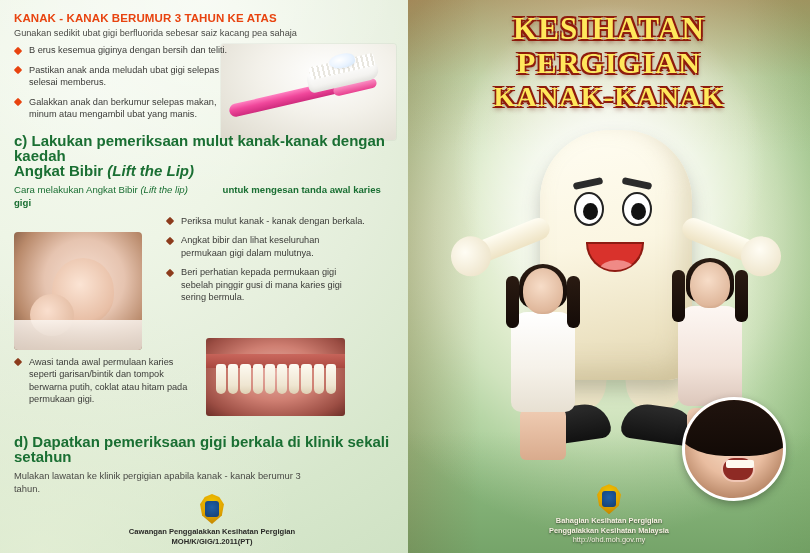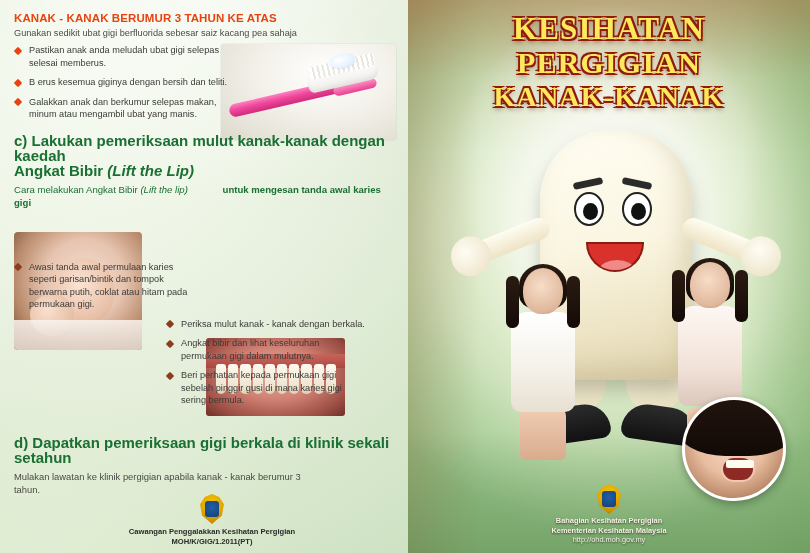--- a/index.html
+++ b/index.html
@@ -480,60 +480,60 @@
     </div>
 
     <div class="left-content">
 
       <div class="sec-title">KANAK - KANAK BERUMUR 3 TAHUN KE ATAS</div>
       <div class="sec-sub">Gunakan sedikit ubat gigi berfluorida sebesar saiz kacang pea sahaja</div>
 
       <ul class="bullets">
         <li>
           <span class="dia"></span>
-          <span>Pastikan anak anda meludah ubat gigi selepas selesai memberus.</span>
+          <span>B erus kesemua giginya dengan bersih dan teliti.</span>
         </li>
         <li>
           <span class="dia"></span>
-          <span>B erus kesemua giginya dengan bersih dan teliti.</span>
+          <span>Pastikan anak anda meludah ubat gigi selepas selesai memberus.</span>
         </li>
         <li>
           <span class="dia"></span>
           <span>Galakkan anak dan berkumur  selepas makan, minum  atau  mengambil ubat yang manis.</span>
         </li>
       </ul>
 
       <div class="head-c" style="margin-top:12px;">
         <span>c) Lakukan pemeriksaan mulut kanak-kanak dengan kaedah</span><br>
         <span>Angkat Bibir </span><span class="ital">(Lift the Lip)</span>
       </div>
 
       <div class="sub-green">
         <span>Cara melakukan Angkat Bibir </span><i>(Lift the lip)</i><b> untuk mengesan tanda awal karies gigi</b>
       </div>
-
-      <ul class="bullets brown" style="margin-top:52px;">
-        <li style="max-width:180px;">
-          <span class="dia"></span>
-          <span>Awasi tanda awal permulaan karies seperti garisan/bintik dan tompok berwarna putih, coklat atau hitam pada permukaan gigi.</span>
-        </li>
-      </ul>
 
       <ul class="bullets brown" style="margin-left:152px; margin-top:4px;">
         <li style="max-width:200px;">
           <span class="dia"></span>
           <span>Periksa mulut kanak - kanak dengan berkala.</span>
         </li>
         <li style="max-width:200px;">
           <span class="dia"></span>
           <span>Angkat  bibir  dan  lihat  keseluruhan permukaan gigi dalam mulutnya.</span>
         </li>
         <li style="max-width:200px;">
           <span class="dia"></span>
           <span>Beri perhatian kepada permukaan gigi sebelah pinggir gusi di mana karies gigi sering bermula.</span>
+        </li>
+      </ul>
+
+      <ul class="bullets brown" style="margin-top:52px;">
+        <li style="max-width:180px;">
+          <span class="dia"></span>
+          <span>Awasi tanda awal permulaan karies seperti garisan/bintik dan tompok berwarna putih, coklat atau hitam pada permukaan gigi.</span>
         </li>
       </ul>
 
       <div class="head-d" style="margin-top:28px;">d) Dapatkan pemeriksaan gigi berkala di klinik sekali setahun</div>
 
       <div class="para-grey">Mulakan lawatan ke klinik pergigian apabila kanak - kanak berumur 3 tahun.</div>
     </div>
 
     <div class="left-footer">
       <div class="crest"></div>
@@ -595,17 +595,17 @@
     <div class="kid-circle">
       <div class="kc-hair"></div>
       <div class="kc-mouth">
         <div class="kc-teeth"></div>
       </div>
     </div>
 
     <div class="right-footer">
       <div class="crest"></div>
       <div class="rf-line">Bahagian Kesihatan Pergigian</div>
-      <div class="rf-line">Kementerian Kesihatan Malaysia</div>
+      <div class="rf-line">Penggalakkan Kesihatan Malaysia</div>
       <div class="rf-line rf-url">http://ohd.moh.gov.my</div>
     </div>
   </div>
 </div>
 
 </body></html>

